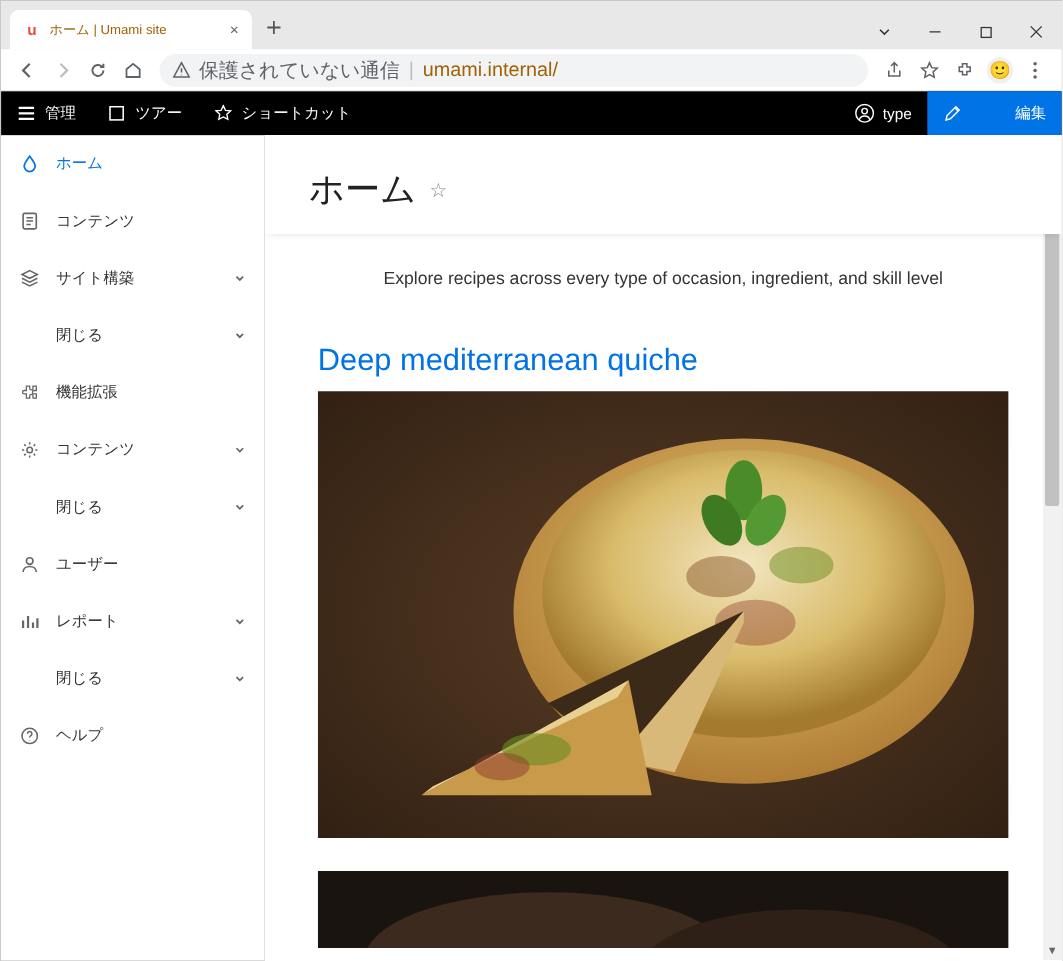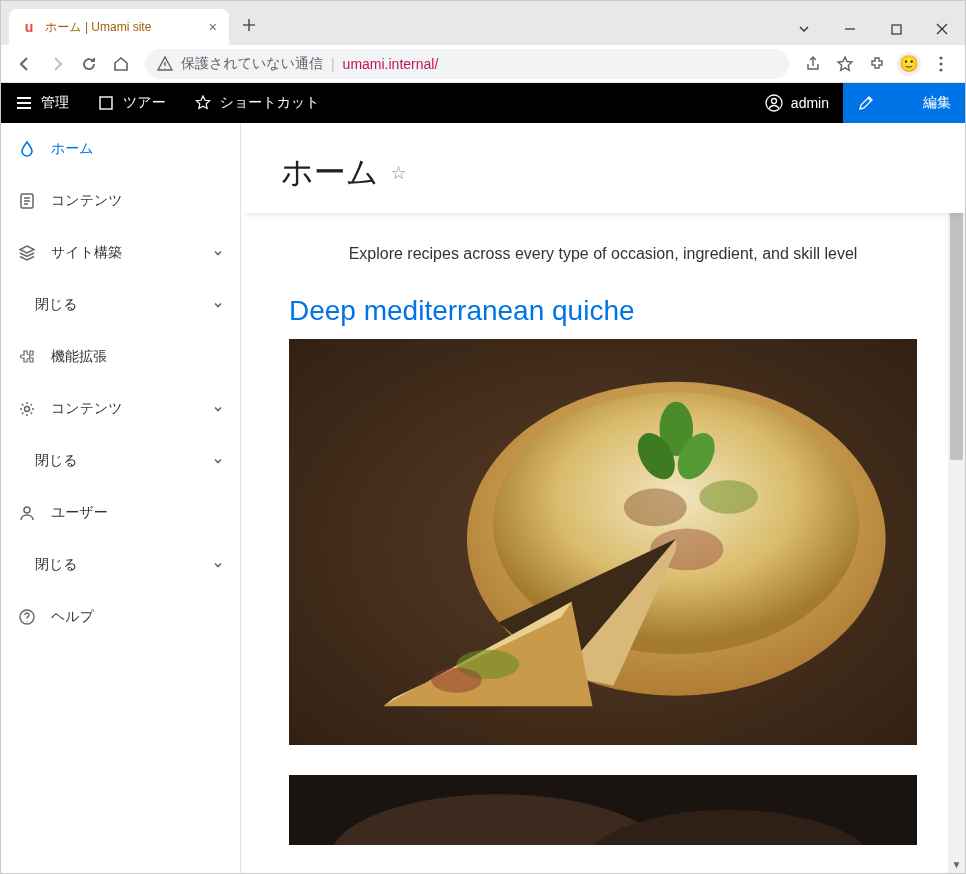--- a/index.html
+++ b/index.html
@@ -13,25 +13,25 @@
 .tab .favicon { width: 16px; height: 16px; color: #e74c3c; font-weight: bold; font-family: sans-serif; display: flex; align-items: center; justify-content: center; }
 .tab .title { margin-left: 8px; font-size: 12px; color: #a16207; flex: 1; }
 .tab .close { margin-left: 8px; color: #666; font-size: 14px; }
 .newtab { width: 28px; height: 28px; display: flex; align-items: center; justify-content: center; color: #555; margin: 0 6px 4px 6px; }
 .win-controls { display: flex; margin-left: auto; }
 .win-btn { width: 46px; height: 32px; display: flex; align-items: center; justify-content: center; color: #333; }
 
 .addrbar { height: 38px; display: flex; align-items: center; padding: 0 8px; background: #fff; border-bottom: 1px solid #e5e5e5; }
 .nav-btn { width: 32px; height: 32px; display: flex; align-items: center; justify-content: center; color: #5f6368; border-radius: 50%; }
 .nav-btn.disabled { color: #bdbdbd; }
-.url-box { flex: 1; height: 30px; display: flex; align-items: center; margin: 0 8px; border-radius: 15px; background: #f1f3f4; padding: 0 12px; font-size: 14px; color: #5f6368; }
+.url-box { flex: 1; height: 30px; display: flex; align-items: center; margin: 0 8px; border-radius: 15px; background: #f1f3f4; padding: 0 12px; font-size: 18px; color: #5f6368; }
 .url-box .warn { margin-right: 8px; }
 .url-box .sec { color: #5f6368; }
 .url-box .sep { margin: 0 8px; color: #bdbdbd; }
-.url-box .url { color: #be185d; }
+.url-box .url { color: #a16207; }
 .addr-icon { width: 32px; height: 32px; display: flex; align-items: center; justify-content: center; color: #5f6368; }
 .avatar { width: 24px; height: 24px; border-radius: 50%; background: #f0f0f0; display: flex; align-items: center; justify-content: center; font-size: 16px; }
 
 
 .toolbar { height: 40px; background: #000; color: #fff; display: flex; align-items: stretch; font-size: 14px; justify-content: flex-end; }
 .tb-item { display: flex; align-items: center; padding: 0 14px; gap: 8px; }
 .tb-spacer { flex: 1; }
 .tb-edit { background: #0073e6; gap: 48px; }
 .tb-icon { width: 18px; height: 18px; display: flex; align-items: center; justify-content: center; }
 
@@ -39,29 +39,29 @@
 .app-body { flex: 1; display: flex; overflow: hidden; position: relative; }
 
 
 .sidebar { width: 240px; background: #fff; border-right: 1px solid #e0e0e0; overflow-y: auto; }
 .sb-item { display: flex; align-items: center; height: 52px; padding: 0 16px; color: #333; cursor: pointer; }
 .sb-item.active { color: #0073e6; }
 .sb-item .sb-icon { width: 20px; height: 20px; display: flex; align-items: center; justify-content: center; color: #666; }
 .sb-item.active .sb-icon { color: #0073e6; }
 .sb-item .sb-label { margin-left: 14px; flex: 1; font-size: 14px; }
 .sb-item .sb-chevron { color: #666; }
-.sb-item.sub .sb-label { margin-left: 18px; }
+.sb-item.sub .sb-label { margin-left: 34px; }
 
 
 .content { flex: 1; overflow-y: auto; background: #fff; position: relative; }
 .page-header { padding: 28px 40px 18px 40px; display: flex; align-items: center; background: #fff; box-shadow: 0 4px 8px -4px rgba(0,0,0,0.15); position: relative; z-index: 2; }
 .page-title { font-size: 32px; font-weight: 400; color: #222; }
 .star { margin-left: 12px; color: #888; font-size: 18px; }
 .page-body { padding: 32px 48px; }
-.intro { text-align: center; font-size: 16px; color: #333; margin-bottom: 32px; }
+.intro { text-align: center; font-size: 16px; color: #333; margin-bottom: 49px; }
 .recipe-title { color: #0073e6; font-size: 28px; font-weight: 400; margin: 12px 0; }
 .recipe-img { width: 100%; height: 406px; display: block; margin-bottom: 30px; }
 
 
 .img-placeholder { width: 100%; height: 100%; }
 
 
 .scrollbar { position: absolute; right: 0; top: 0; bottom: 0; width: 17px; background: #f1f1f1; display: flex; flex-direction: column; }
 .scroll-arrow { height: 17px; display: flex; align-items: center; justify-content: center; color: #666; font-size: 10px; }
 .scroll-track { flex: 1; position: relative; }
@@ -197,21 +197,21 @@
     </div>
     <div class="tb-spacer"></div>
     <div class="tb-item">
       <span class="tb-icon">
           <svg width="18" height="18" viewBox="0 0 18 18">
             <circle cx="9" cy="9" r="8" stroke="#fff" stroke-width="1.3" fill="none"></circle>
             <circle cx="9" cy="7" r="2.5" stroke="#fff" stroke-width="1.3" fill="none"></circle>
             <path d="M4 15c1-2.5 3-3.5 5-3.5s4 1 5 3.5" stroke="#fff" stroke-width="1.3" fill="none"></path>
           </svg>
         </span>
-      <span>admin</span>
+      <span>type</span>
     </div>
     <div class="tb-item tb-edit">
       <span class="tb-icon">
           <svg width="16" height="16" viewBox="0 0 16 16">
             <path d="M2 14l1-4 8-8 3 3-8 8-4 1z M10 3l3 3" stroke="#fff" stroke-width="1.3" fill="none"></path>
           </svg>
         </span>
       <span>編集</span>
     </div>
   </div>
@@ -288,20 +288,33 @@
           </span>
       </div>
       <div class="sb-item">
         <span class="sb-icon">
             <svg width="18" height="18" viewBox="0 0 18 18">
               <circle cx="9" cy="6" r="3" stroke="#666" stroke-width="1.5" fill="none"></circle>
               <path d="M3 16c0-3 2.7-5 6-5s6 2 6 5" stroke="#666" stroke-width="1.5" fill="none"></path>
             </svg>
           </span>
         <span class="sb-label">ユーザー</span>
+      </div>
+      <div class="sb-item">
+        <span class="sb-icon">
+            <svg width="18" height="18" viewBox="0 0 18 18">
+              <path d="M3 15V8M7.5 15V4M12 15v-5M16 15V6" stroke="#666" stroke-width="2"></path>
+            </svg>
+          </span>
+        <span class="sb-label">レポート</span>
+        <span class="sb-chevron">
+            <svg width="12" height="12" viewBox="0 0 12 12">
+              <path d="M3 4.5l3 3 3-3" stroke="#666" stroke-width="1.6" fill="none"></path>
+            </svg>
+          </span>
       </div>
       <div class="sb-item sub">
         <span class="sb-label">閉じる</span>
         <span class="sb-chevron">
             <svg width="12" height="12" viewBox="0 0 12 12">
               <path d="M3 4.5l3 3 3-3" stroke="#666" stroke-width="1.6" fill="none"></path>
             </svg>
           </span>
       </div>
       <div class="sb-item">

